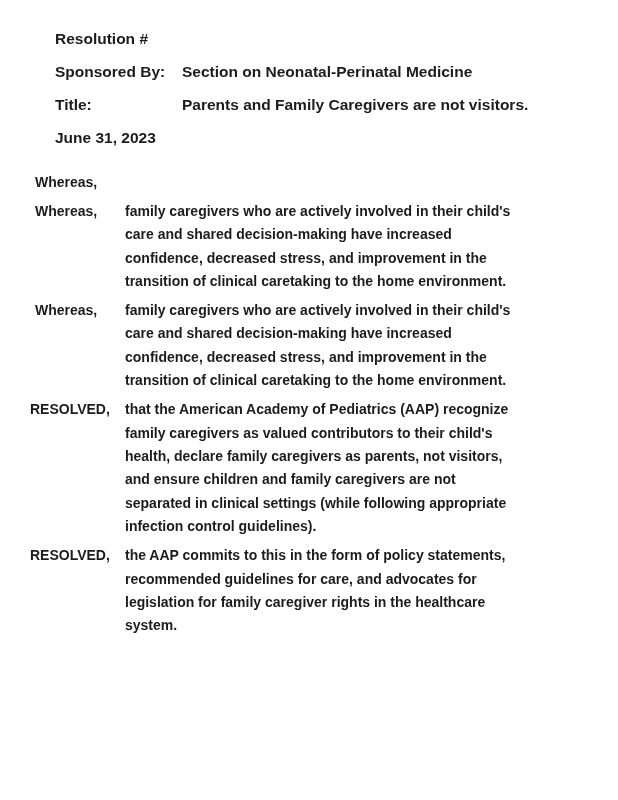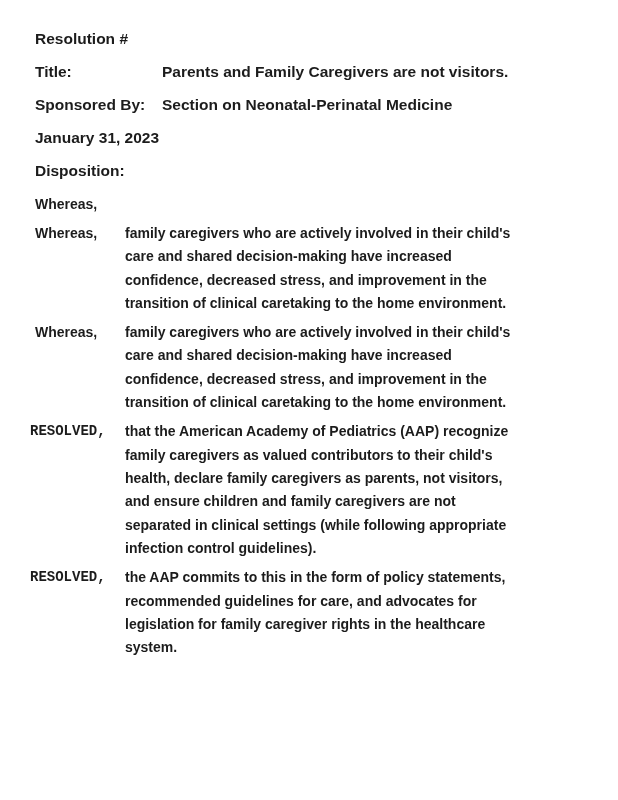--- a/index.html
+++ b/index.html
@@ -16,20 +16,21 @@
     color: #1c1c1c;
     -webkit-font-smoothing: antialiased;
   }
   .doc {
     padding: 28px 8px 0 30px;
     box-sizing: border-box;
     width: 618px;
   }
   .doc-header {
     margin-bottom: 10px;
+    margin-left: 20px;
   }
   .header-row {
     display: grid;
     grid-template-columns: 127px 1fr;
     padding-left: 5px;
     font-size: 15.5px;
     line-height: 22px;
     margin-bottom: 11px;
   }
   .clause-row {
@@ -38,51 +39,49 @@
     font-size: 14px;
     line-height: 23.4px;
     margin-bottom: 5.5px;
     align-items: start;
   }
   .clause-label {
     padding-left: 5px;
   }
   .clause-row.resolved .clause-label {
     padding-left: 0;
-    font-family: Liberation Mono, monospace;
   }
   .clause-text {
     white-space: pre;
   }
   .field-label, .field-value, .clause-label {
     display: block;
   }
 </style>
 </head>
 <body>
 
 <div class="doc">
 
   <div class="doc-header">
     <div class="header-row">
       <span class="field-label">Resolution #</span>
     </div>
     <div class="header-row">
+      <span class="field-label">Sponsored By:</span>
+      <span class="field-value">Section on Neonatal-Perinatal Medicine</span>
+    </div>
+    <div class="header-row">
       <span class="field-label">Title:</span>
       <span class="field-value">Parents and Family Caregivers are not visitors.</span>
     </div>
     <div class="header-row">
-      <span class="field-label">Sponsored By:</span>
-      <span class="field-value">Section on Neonatal-Perinatal Medicine</span>
+      <span class="field-value">June 31, 2023</span>
     </div>
     <div class="header-row">
-      <span class="field-value">January 31, 2023</span>
-    </div>
-    <div class="header-row">
-      <span class="field-label">Disposition:</span>
       <span class="field-value"></span>
     </div>
   </div>
 
   <div class="doc-clauses">
     <div class="clause-row">
       <span class="clause-label">Whereas,</span>
     </div>
     <div class="clause-row">
       <span class="clause-label">Whereas,</span>

